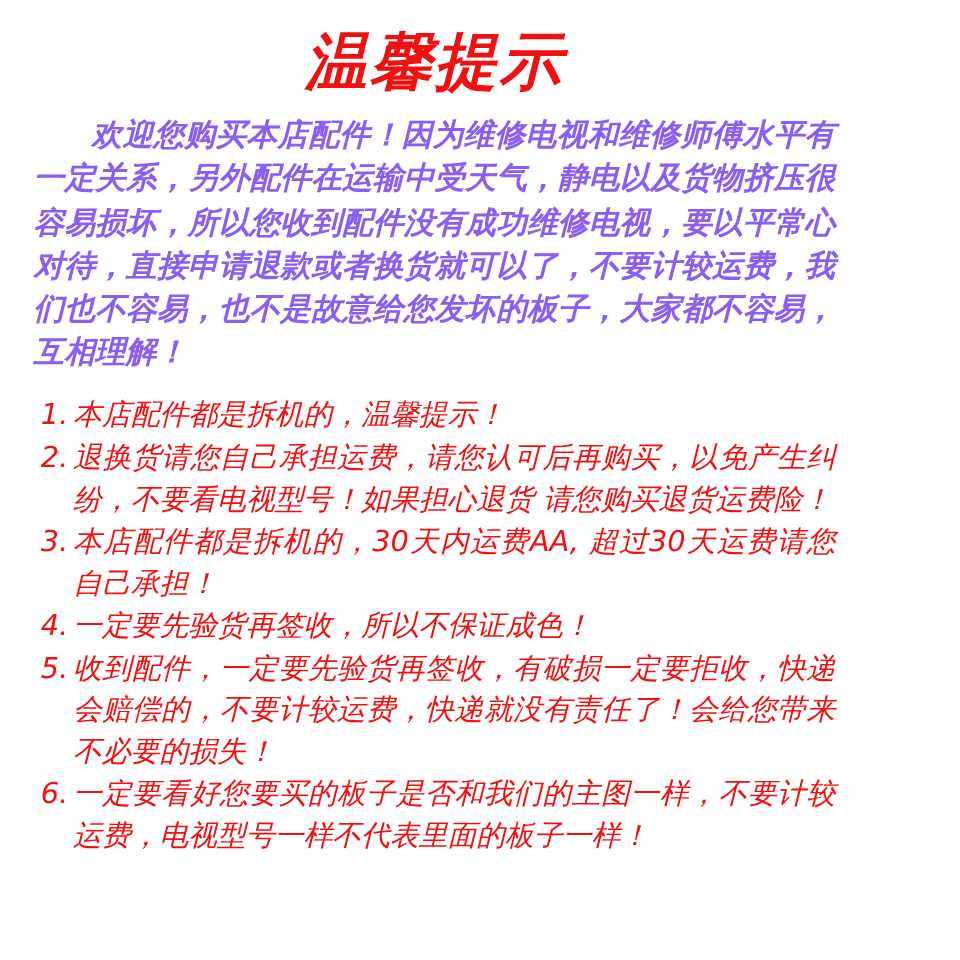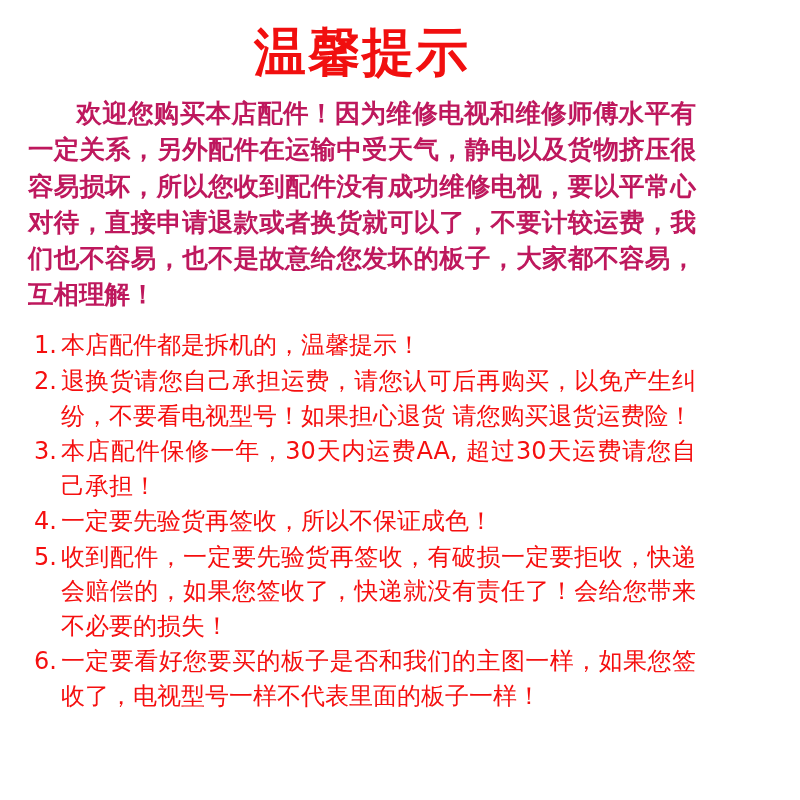--- a/index.html
+++ b/index.html
@@ -13,33 +13,34 @@
     overflow: hidden;
     font-family: "DejaVu Sans", sans-serif;
   }
   .page {
     width: 724px;
     height: 800px;
     box-sizing: border-box;
     padding: 18px 26px 24px 26px;
     background: #ffffff;
     position: relative;
+    font-style: italic;
   }
   .title {
     text-align: center;
     color: #f10f0f;
     font-size: 52px;
     font-weight: bold;
     letter-spacing: 2px;
     line-height: 1.1;
     margin: 6px 0 14px 0;
     font-family: "DejaVu Sans", sans-serif;
   }
   .intro {
-    color: #be185d;
+    color: #8b5cf6;
     font-size: 25.5px;
     font-weight: bold;
     line-height: 1.42;
     text-align: justify;
     text-justify: inter-ideograph;
     letter-spacing: 0px;
     margin: 0 2px 16px 2px;
   }
   .intro .indent {
     display: inline-block;
@@ -82,29 +83,29 @@
     <li class="rule">
       <span class="rule-num">1.</span>
       <span class="rule-text">本店配件都是拆机的，温馨提示！</span>
     </li>
     <li class="rule">
       <span class="rule-num">2.</span>
       <span class="rule-text">退换货请您自己承担运费，请您认可后再购买，以免产生纠纷，不要看电视型号！如果担心退货 请您购买退货运费险！</span>
     </li>
     <li class="rule">
       <span class="rule-num">3.</span>
-      <span class="rule-text">本店配件保修一年，30天内运费AA, 超过30天运费请您自己承担！</span>
+      <span class="rule-text">本店配件都是拆机的，30天内运费AA, 超过30天运费请您自己承担！</span>
     </li>
     <li class="rule">
       <span class="rule-num">4.</span>
       <span class="rule-text">一定要先验货再签收，所以不保证成色！</span>
     </li>
     <li class="rule">
       <span class="rule-num">5.</span>
-      <span class="rule-text">收到配件，一定要先验货再签收，有破损一定要拒收，快递会赔偿的，如果您签收了，快递就没有责任了！会给您带来不必要的损失！</span>
+      <span class="rule-text">收到配件，一定要先验货再签收，有破损一定要拒收，快递会赔偿的，不要计较运费，快递就没有责任了！会给您带来不必要的损失！</span>
     </li>
     <li class="rule">
       <span class="rule-num">6.</span>
-      <span class="rule-text">一定要看好您要买的板子是否和我们的主图一样，如果您签收了，电视型号一样不代表里面的板子一样！</span>
+      <span class="rule-text">一定要看好您要买的板子是否和我们的主图一样，不要计较运费，电视型号一样不代表里面的板子一样！</span>
     </li>
   </ul>
 
 </div>
 
 </body></html>

